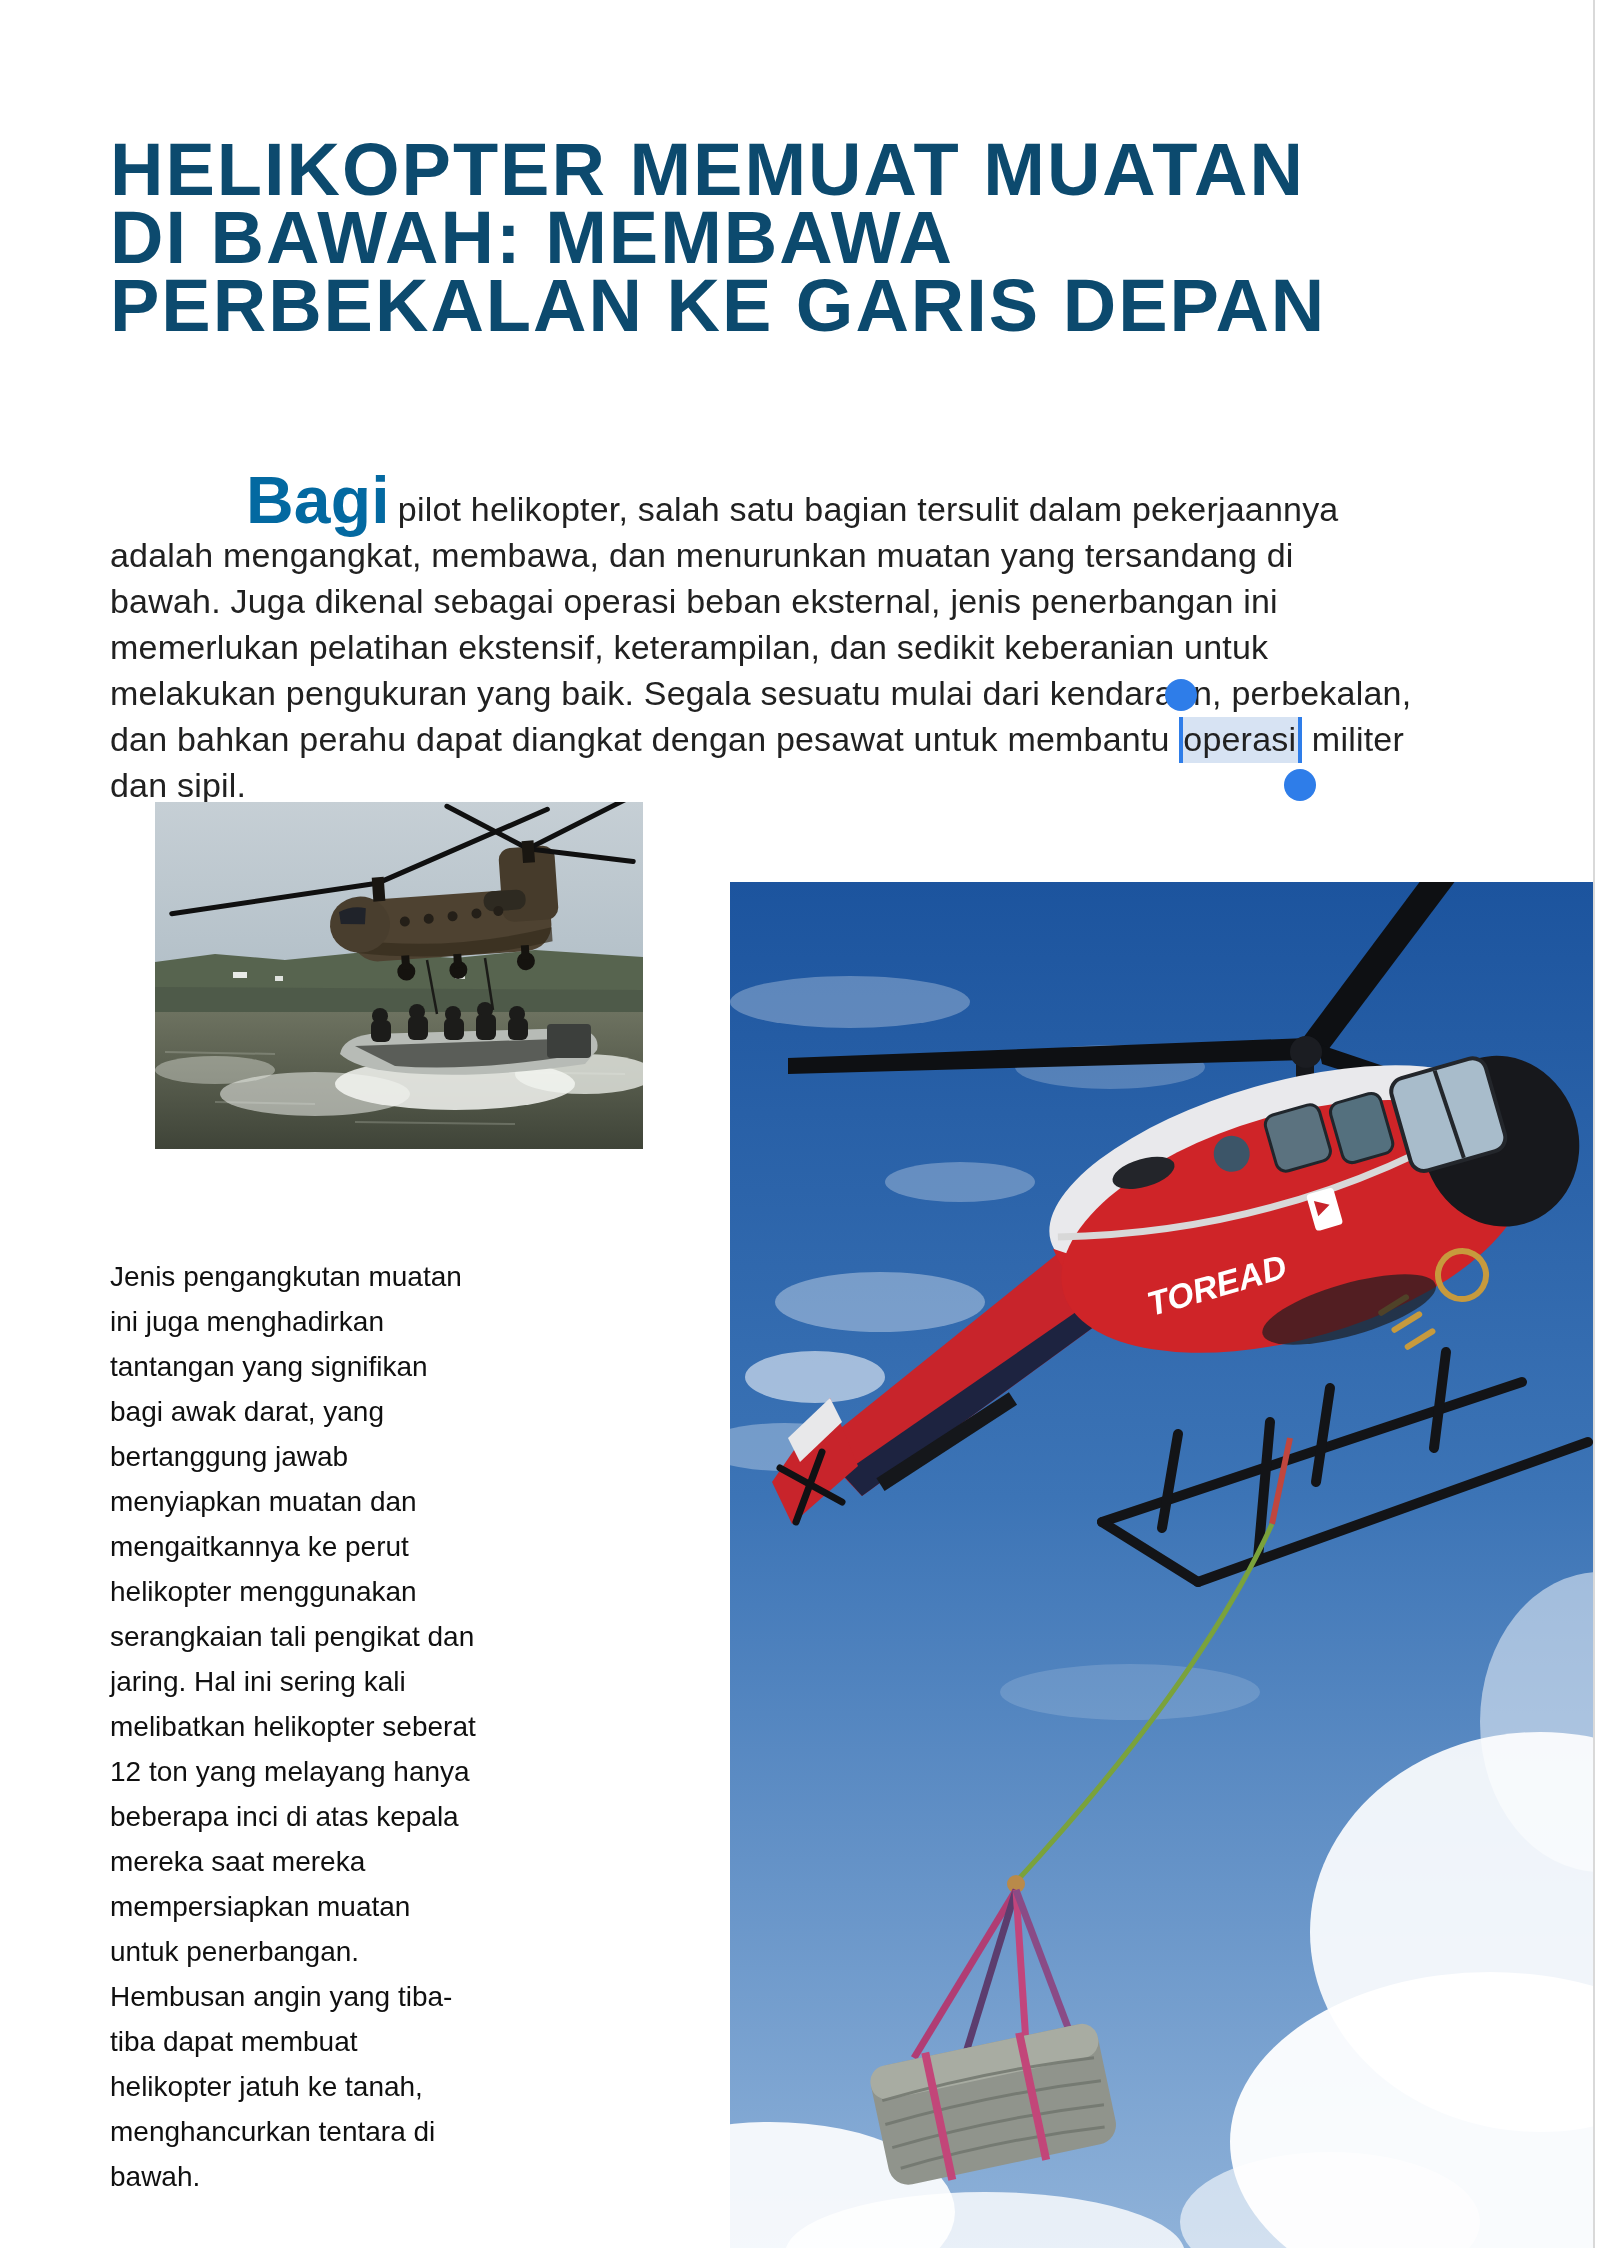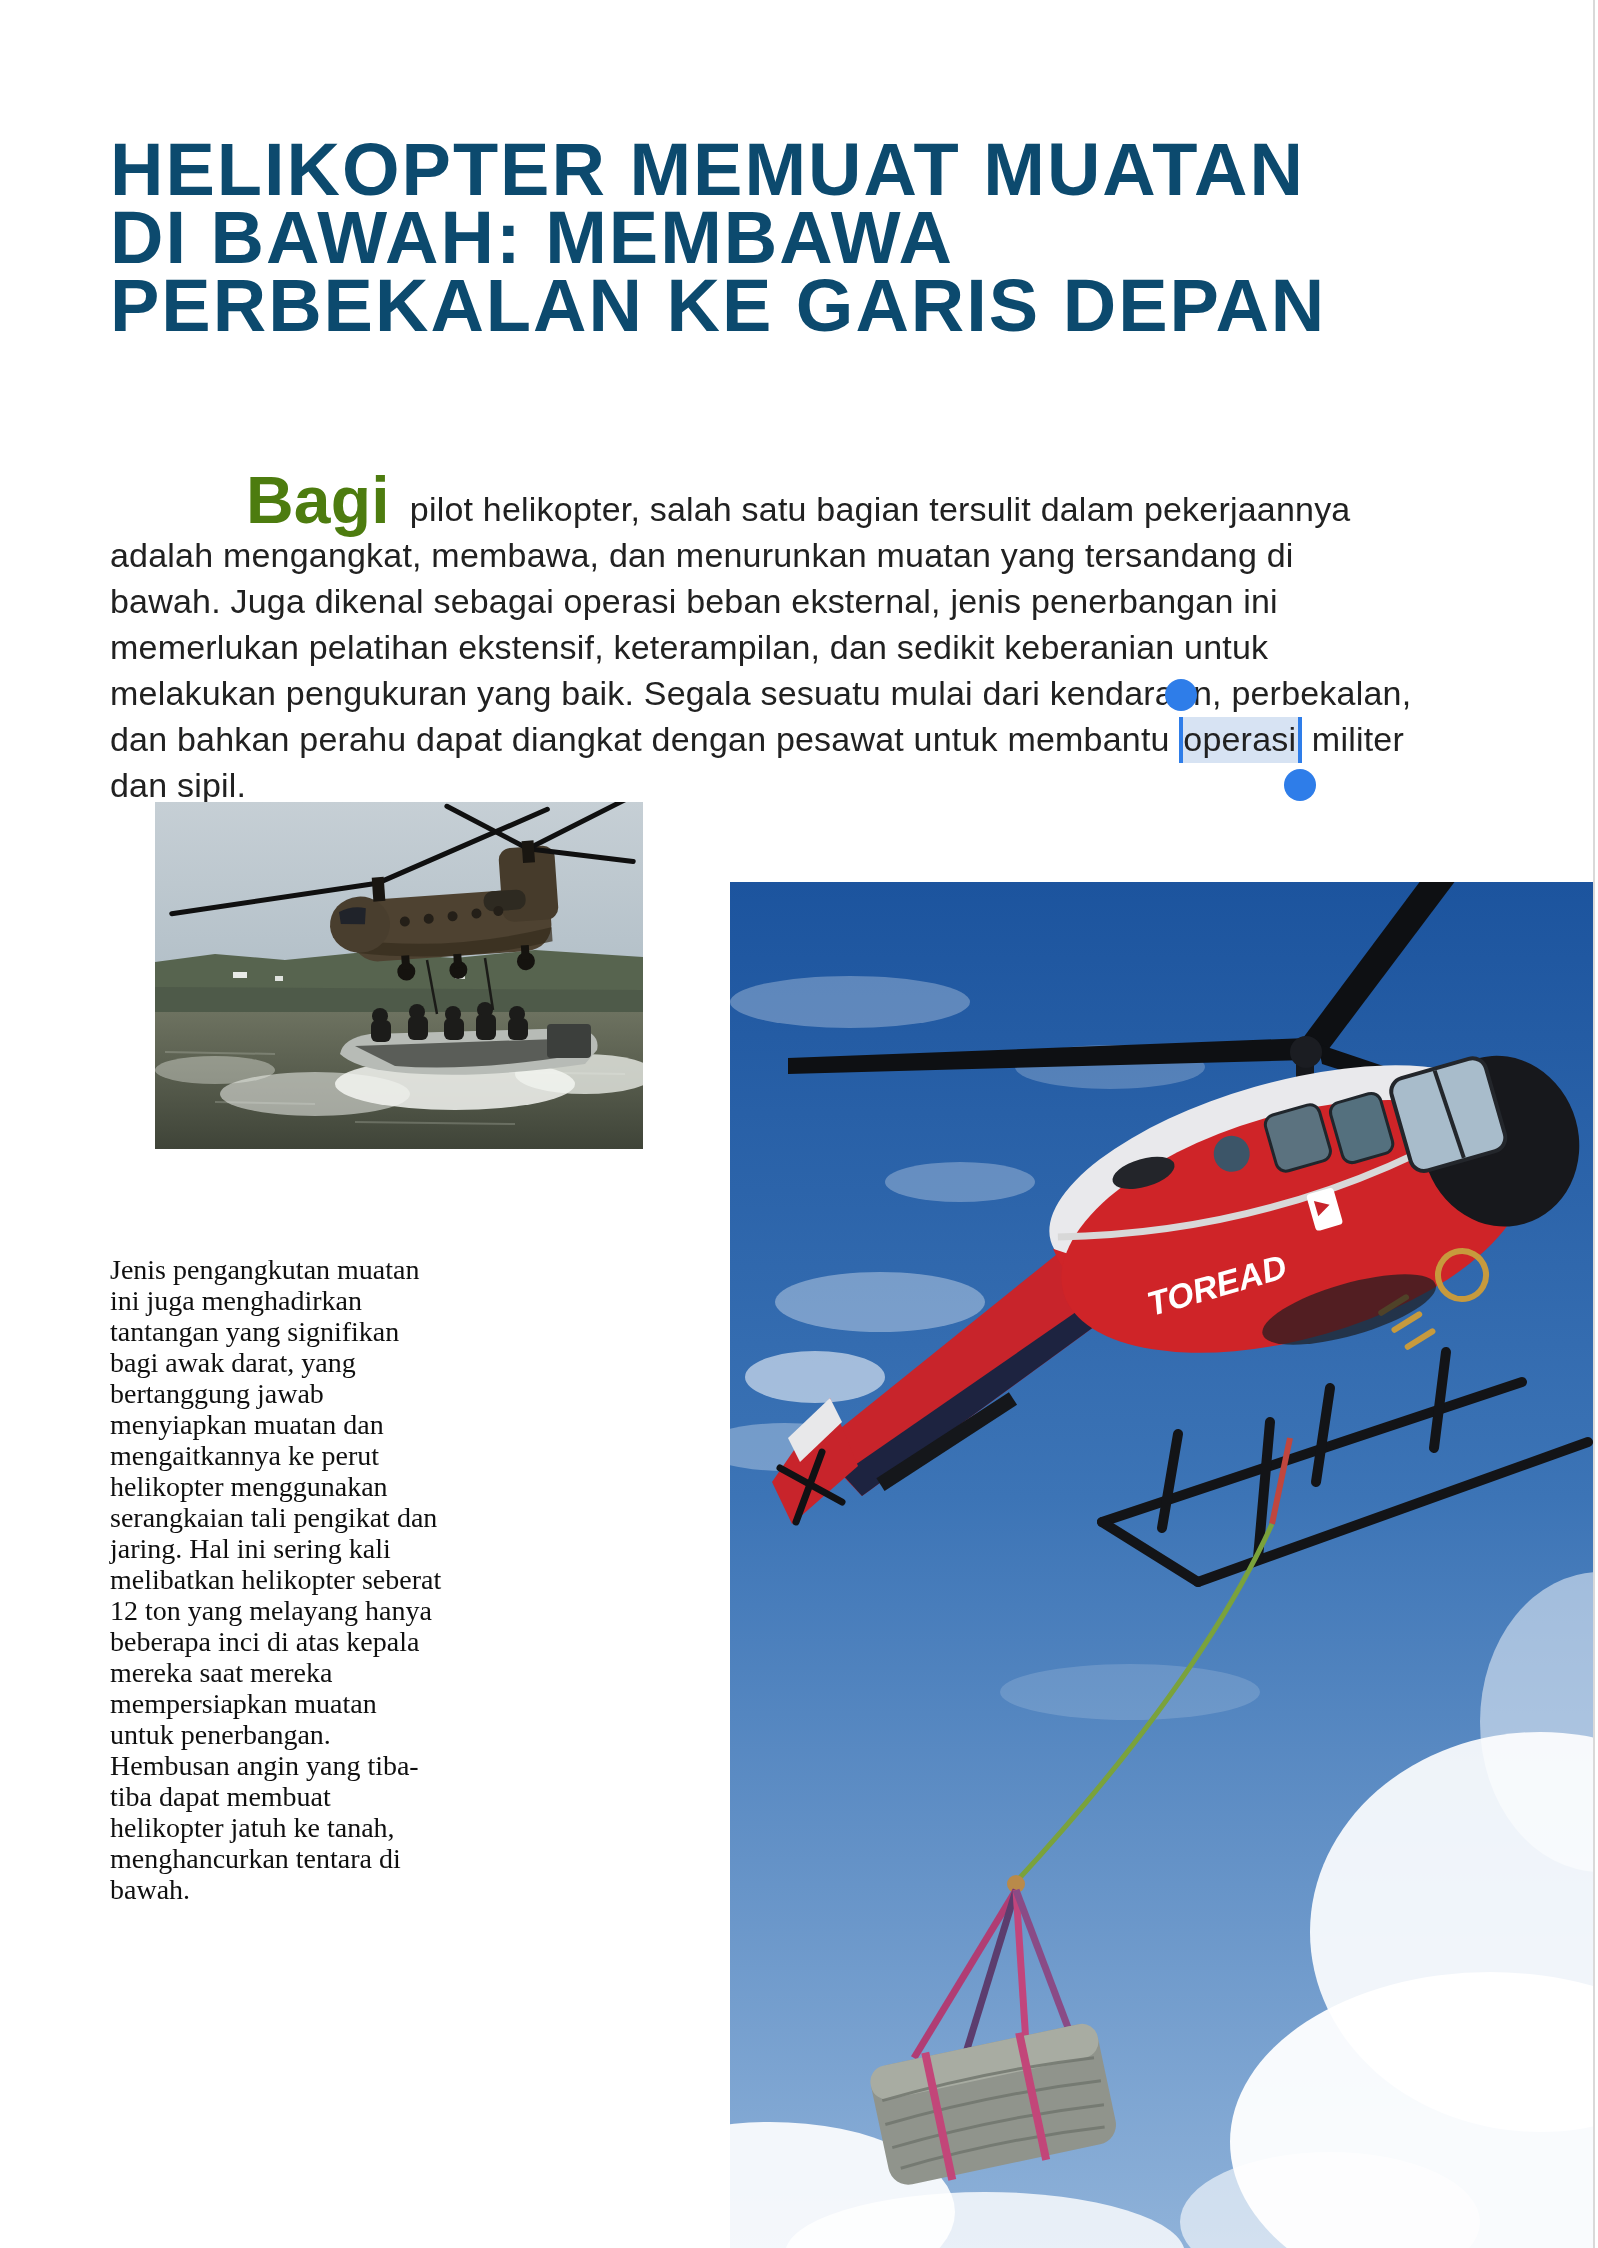--- a/index.html
+++ b/index.html
@@ -14,37 +14,37 @@
     position:absolute;left:110px;top:86px;width:1420px;
     font-size:74px;line-height:68px;font-weight:bold;letter-spacing:2px;
     color:#0c4a6e;white-space:pre-line;font-stretch:condensed;
   }
   .intro{
     position:absolute;left:110px;top:452px;width:1460px;
     font-size:34px;line-height:46px;letter-spacing:.2px;color:#212121;
     white-space:pre-line;font-stretch:condensed;
   }
   .lead-word{
-    font-size:66px;line-height:0;font-weight:bold;color:#4d7c0f;
-    margin-left:136px;margin-right:20px;position:relative;top:2px;
+    font-size:66px;line-height:0;font-weight:bold;color:#0369a1;
+    margin-left:136px;margin-right:8px;position:relative;top:2px;
   }
   .selection{
     position:relative;background:#d7e3f3;
     border-left:4px solid #2e7de9;border-right:4px solid #2e7de9;
     padding:3px 2px 5px 0;
   }
   .sel-handle{
     position:absolute;width:32px;height:32px;border-radius:50%;background:#2e7de9;
   }
   .sel-handle.start{left:-18px;top:-38px;}
   .sel-handle.end{right:-18px;bottom:-38px;}
   .left-column{
     position:absolute;left:110px;top:1226px;width:600px;
-    font-family:Liberation Serif, serif;
-    font-size:28px;line-height:31px;color:#101010;white-space:pre-line;
+    font-family:Liberation Sans, sans-serif;
+    font-size:28px;line-height:45px;color:#101010;white-space:pre-line;
   }
   .photo{position:absolute;display:block;}
   .photo.chinook{left:155px;top:802px;width:488px;height:347px;}
   .photo.redheli{left:730px;top:882px;width:863px;height:1366px;}
 </style>
 </head>
 <body>
 
 <h1 class="doc-title">HELIKOPTER MEMUAT MUATAN
 DI BAWAH: MEMBAWA

